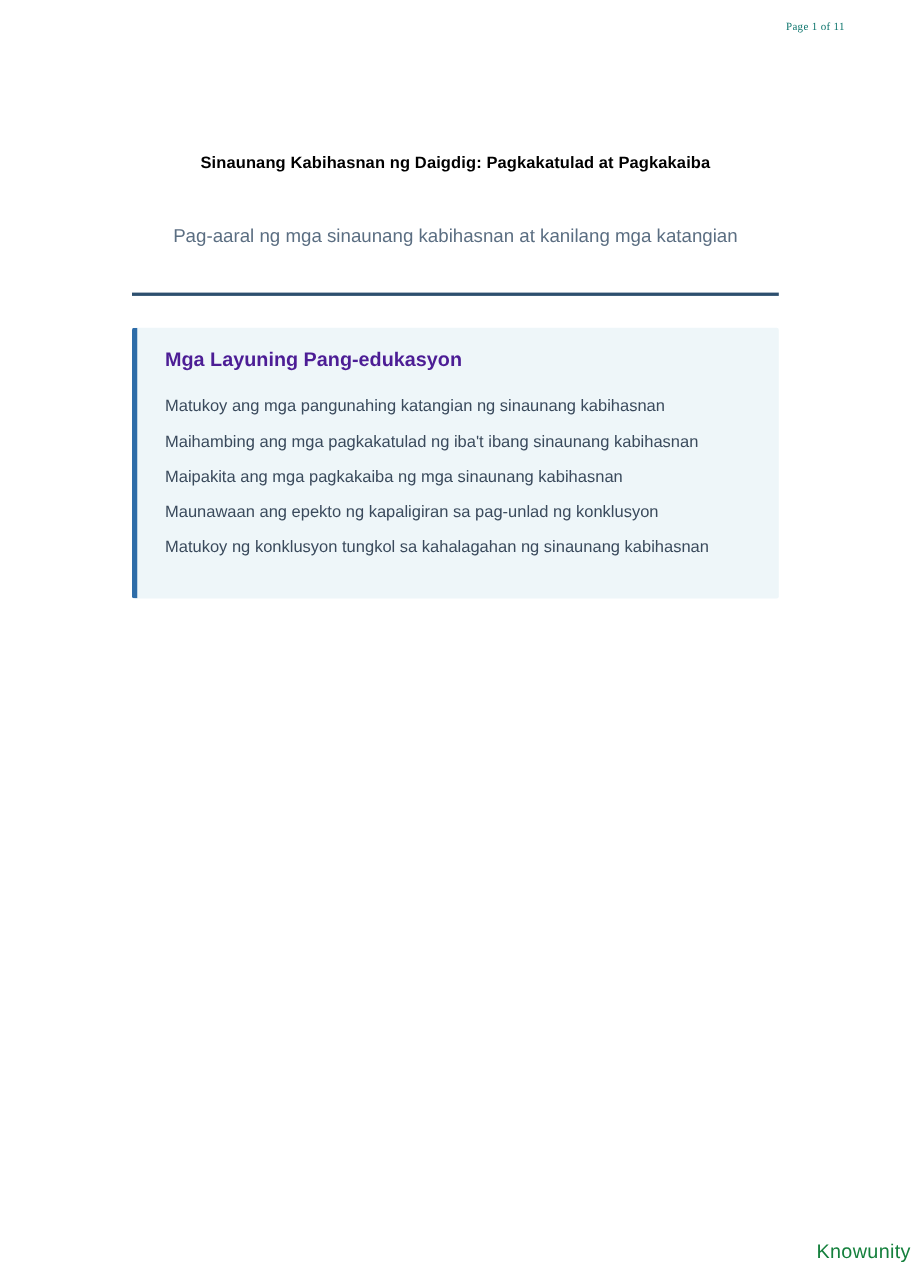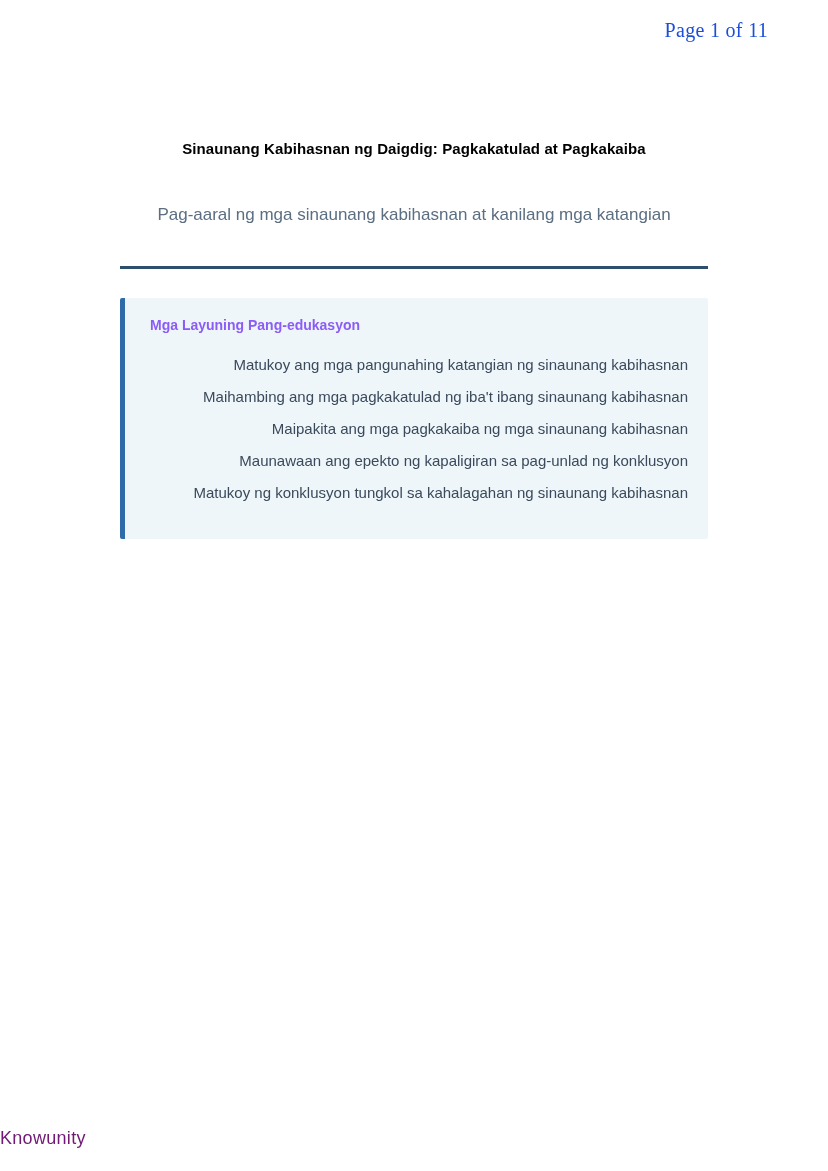--- a/index.html
+++ b/index.html
@@ -9,22 +9,22 @@
     height: 1171px;
     position: relative;
     font-family: "Liberation Sans", "DejaVu Sans", sans-serif;
     overflow: hidden;
   }
   .page-number {
     position: absolute;
     top: 19px;
     right: 60px;
     font-family: "Liberation Serif", "DejaVu Serif", serif;
-    font-size: 20px;
-    color: #1d4ed8;
+    font-size: 10px;
+    color: #0f766e;
     letter-spacing: 0.3px;
   }
   .content {
     width: 588px;
     margin: 0 auto;
     padding-top: 140px;
   }
   .doc-title {
     text-align: center;
     font-size: 15px;
@@ -45,41 +45,40 @@
     border-top: 3px solid #2d4f6e;
   }
   .objectives-box {
     margin-top: 29px;
     background: #eef6f9;
     border-left: 5px solid #2d6ca8;
     border-radius: 2px;
     padding: 19px 20px 36px 25px;
   }
   .objectives-heading {
-    font-size: 14px;
+    font-size: 18px;
     font-weight: 700;
-    color: #8b5cf6;
+    color: #4c1d95;
     margin-bottom: 22px;
   }
   .objective-item {
     font-size: 15px;
     color: #3a4a5c;
     line-height: 20px;
     margin-bottom: 12px;
-    text-align: right;
   }
   .objective-item:last-child { margin-bottom: 0; }
   .footer-brand {
     position: absolute;
     bottom: 22px;
     left: 0;
     width: 100%;
-    text-align: left;
+    text-align: right;
     font-size: 18px;
-    color: #701a75;
+    color: #15803d;
     letter-spacing: 0.3px;
   }
 </style>
 </head>
 <body>
 
 <div class="page-number">Page 1 of 11</div>
 
 <div class="content">
 

